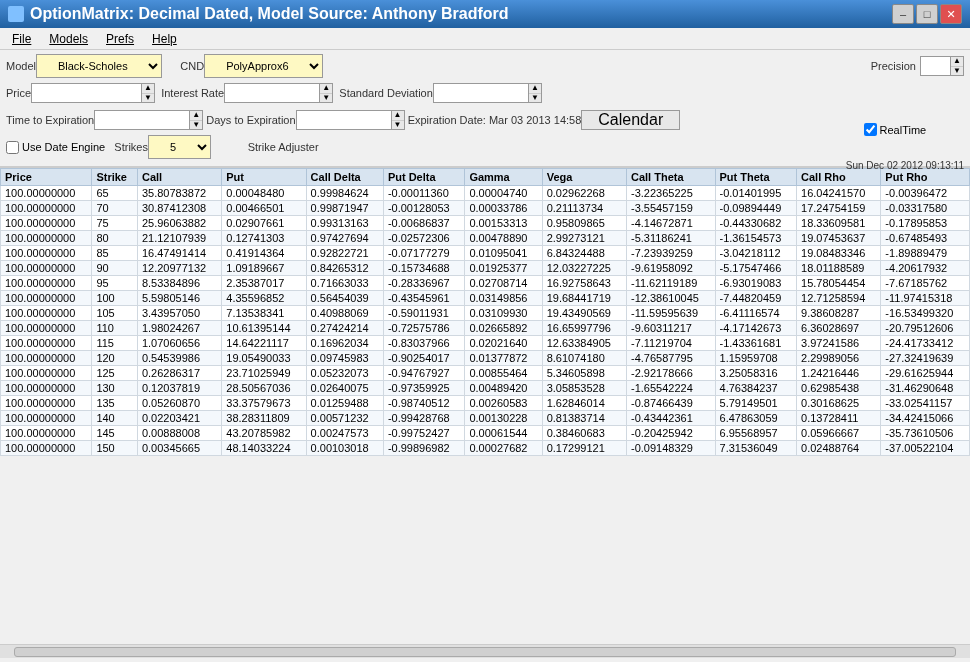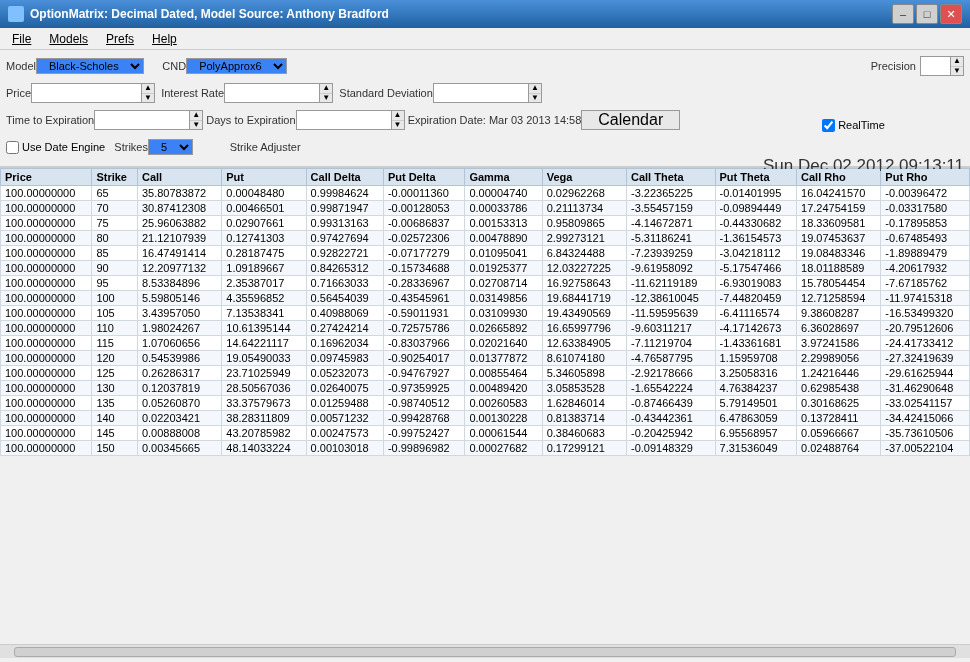--- a/index.html
+++ b/index.html
@@ -17,21 +17,21 @@
       padding: 4px 8px;
       display: flex;
       align-items: center;
       justify-content: space-between;
       height: 28px;
     }
     .title-bar-left {
       display: flex;
       align-items: center;
       gap: 6px;
-      font-size: 12px;
+      font-size: 16px;
       font-weight: bold;
     }
     .title-bar-icon {
       width: 16px;
       height: 16px;
       background: #80c0ff;
       border-radius: 2px;
       display: inline-block;
     }
     .title-bar-buttons {
@@ -121,24 +121,24 @@
       line-height: 1;
       border-bottom: 1px solid #ccc;
     }
     .spin-arrow:last-child { border-bottom: none; }
     .dropdown-select {
       display: flex;
       align-items: stretch;
     }
     .dropdown-select select {
       border: 1px solid #999;
-      background: #3b82f6;
-      height: 16px;
-      font-size: 11px;
-      padding: 0 8px;
+      background: #fef9c3;
+      height: 24px;
+      font-size: 11px;
+      padding: 0 17px;
     }
     .checkbox-label {
       display: flex;
       align-items: center;
       gap: 3px;
       font-size: 11px;
     }
     .calendar-btn {
       border: 1px solid #999;
       background: #e8e8e8;
@@ -154,21 +154,21 @@
       margin-left: auto;
     }
     .realtime-area {
       display: flex;
       align-items: center;
       gap: 6px;
       margin-left: auto;
       flex-direction: column;
     }
     .datetime-display {
-      font-size: 17px;
+      font-size: 10px;
       color: #333;
       margin-left: 20px;
     }
     .table-container {
       overflow: auto;
       height: calc(662px - 28px - 22px - 105px - 30px);
       border-top: 1px solid #ccc;
     }
     table {
       border-collapse: collapse;
@@ -413,21 +413,21 @@
           <td>2.99273121</td>
           <td>-5.31186241</td>
           <td>-1.36154573</td>
           <td>19.07453637</td>
           <td>-0.67485493</td>
         </tr>
         <tr>
           <td>100.00000000</td>
           <td>85</td>
           <td>16.47491414</td>
-          <td>0.28187475</td>
+          <td>0.41914364</td>
           <td>0.92822721</td>
           <td>-0.07177279</td>
           <td>0.01095041</td>
           <td>6.84324488</td>
           <td>-7.23939259</td>
           <td>-3.04218112</td>
           <td>19.08483346</td>
           <td>-1.89889479</td>
         </tr>
         <tr>

